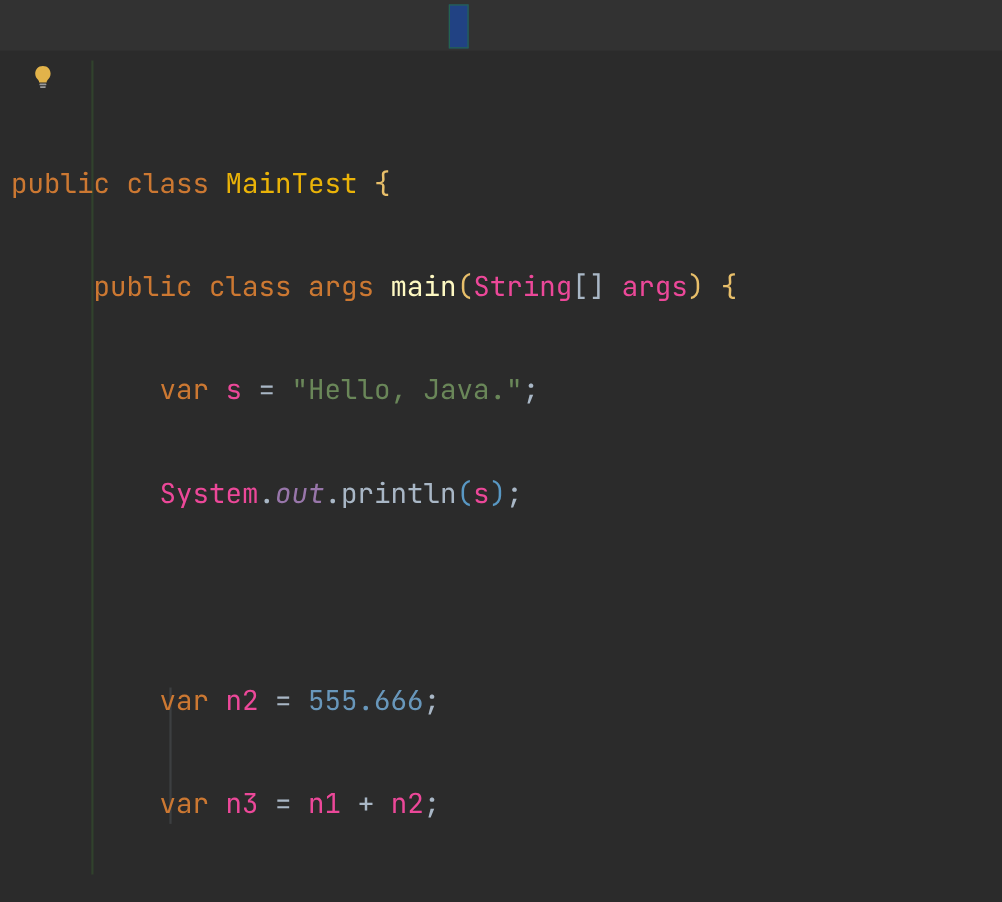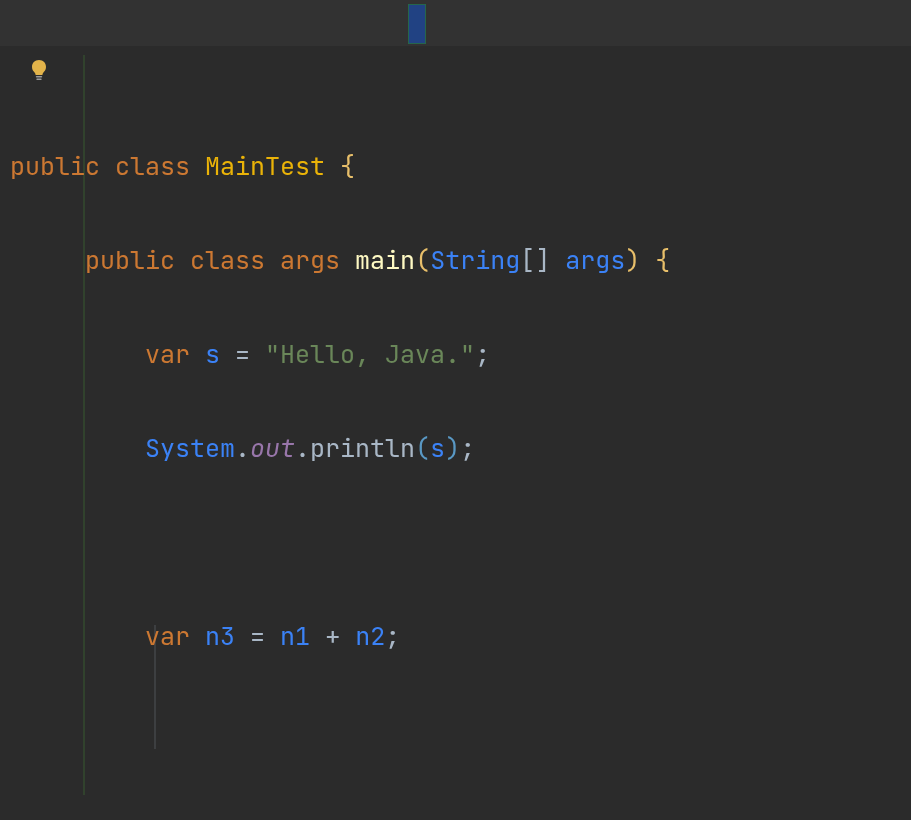--- a/index.html
+++ b/index.html
@@ -69,21 +69,21 @@
   .ln { display: block; white-space: pre; }
   .i1 { padding-left: 10px; }
 
   
   .kw  { color: #CC7832; }
   .cls { color: #eab308; }
   .mth { color: #fef9c3; }
   .str { color: #6A8759; }
   .num { color: #6897BB; }
   .fld { color: #9876AA; font-style: italic; text-align: center; }
-  .var { color: #3b82f6; }
+  .var { color: #ec4899; }
   .pun { color: #A9B7C6; }
   .stmth { color: #A9B7C6; }
   .br1 { color: #E8BF6A; }
   .br2 { color: #5998C4; }
   .caret-brace {
     color: #E8BF6A;
     position: relative;
     z-index: 3;
   }
 </style>
@@ -103,20 +103,21 @@
   </svg>
 </div>
 
 <div class="editor">
  <div class="lines">
 <span class="ln i1"><span class="kw">public</span> <span class="kw">class</span> <span class="cls">MainTest</span> <span class="caret-brace">{</span></span>
 <span class="ln i1">     <span class="kw">public</span> <span class="kw">class</span> <span class="kw">args</span> <span class="mth">main</span><span class="br1">(</span><span class="var">String</span><span class="pun">[]</span> <span class="var">args</span><span class="br1">)</span> <span class="br1">{</span></span>
 <span class="ln i1">         <span class="kw">var</span> <span class="var">s</span> <span class="pun">=</span> <span class="str">"Hello, Java."</span><span class="pun">;</span></span>
 <span class="ln i1">         <span class="var">System</span><span class="pun">.</span><span class="fld">out</span><span class="pun">.</span><span class="stmth">println</span><span class="br2">(</span><span class="var">s</span><span class="br2">)</span><span class="pun">;</span></span>
 <span class="ln i1"> </span>
+<span class="ln i1">         <span class="kw">var</span> <span class="var">n2</span> <span class="pun">=</span> <span class="num">555.666</span><span class="pun">;</span></span>
 <span class="ln i1">         <span class="kw">var</span> <span class="var">n3</span> <span class="pun">=</span> <span class="var">n1</span> <span class="pun">+</span> <span class="var">n2</span><span class="pun">;</span></span>
 
 
 
 
 
 
 
 
 

